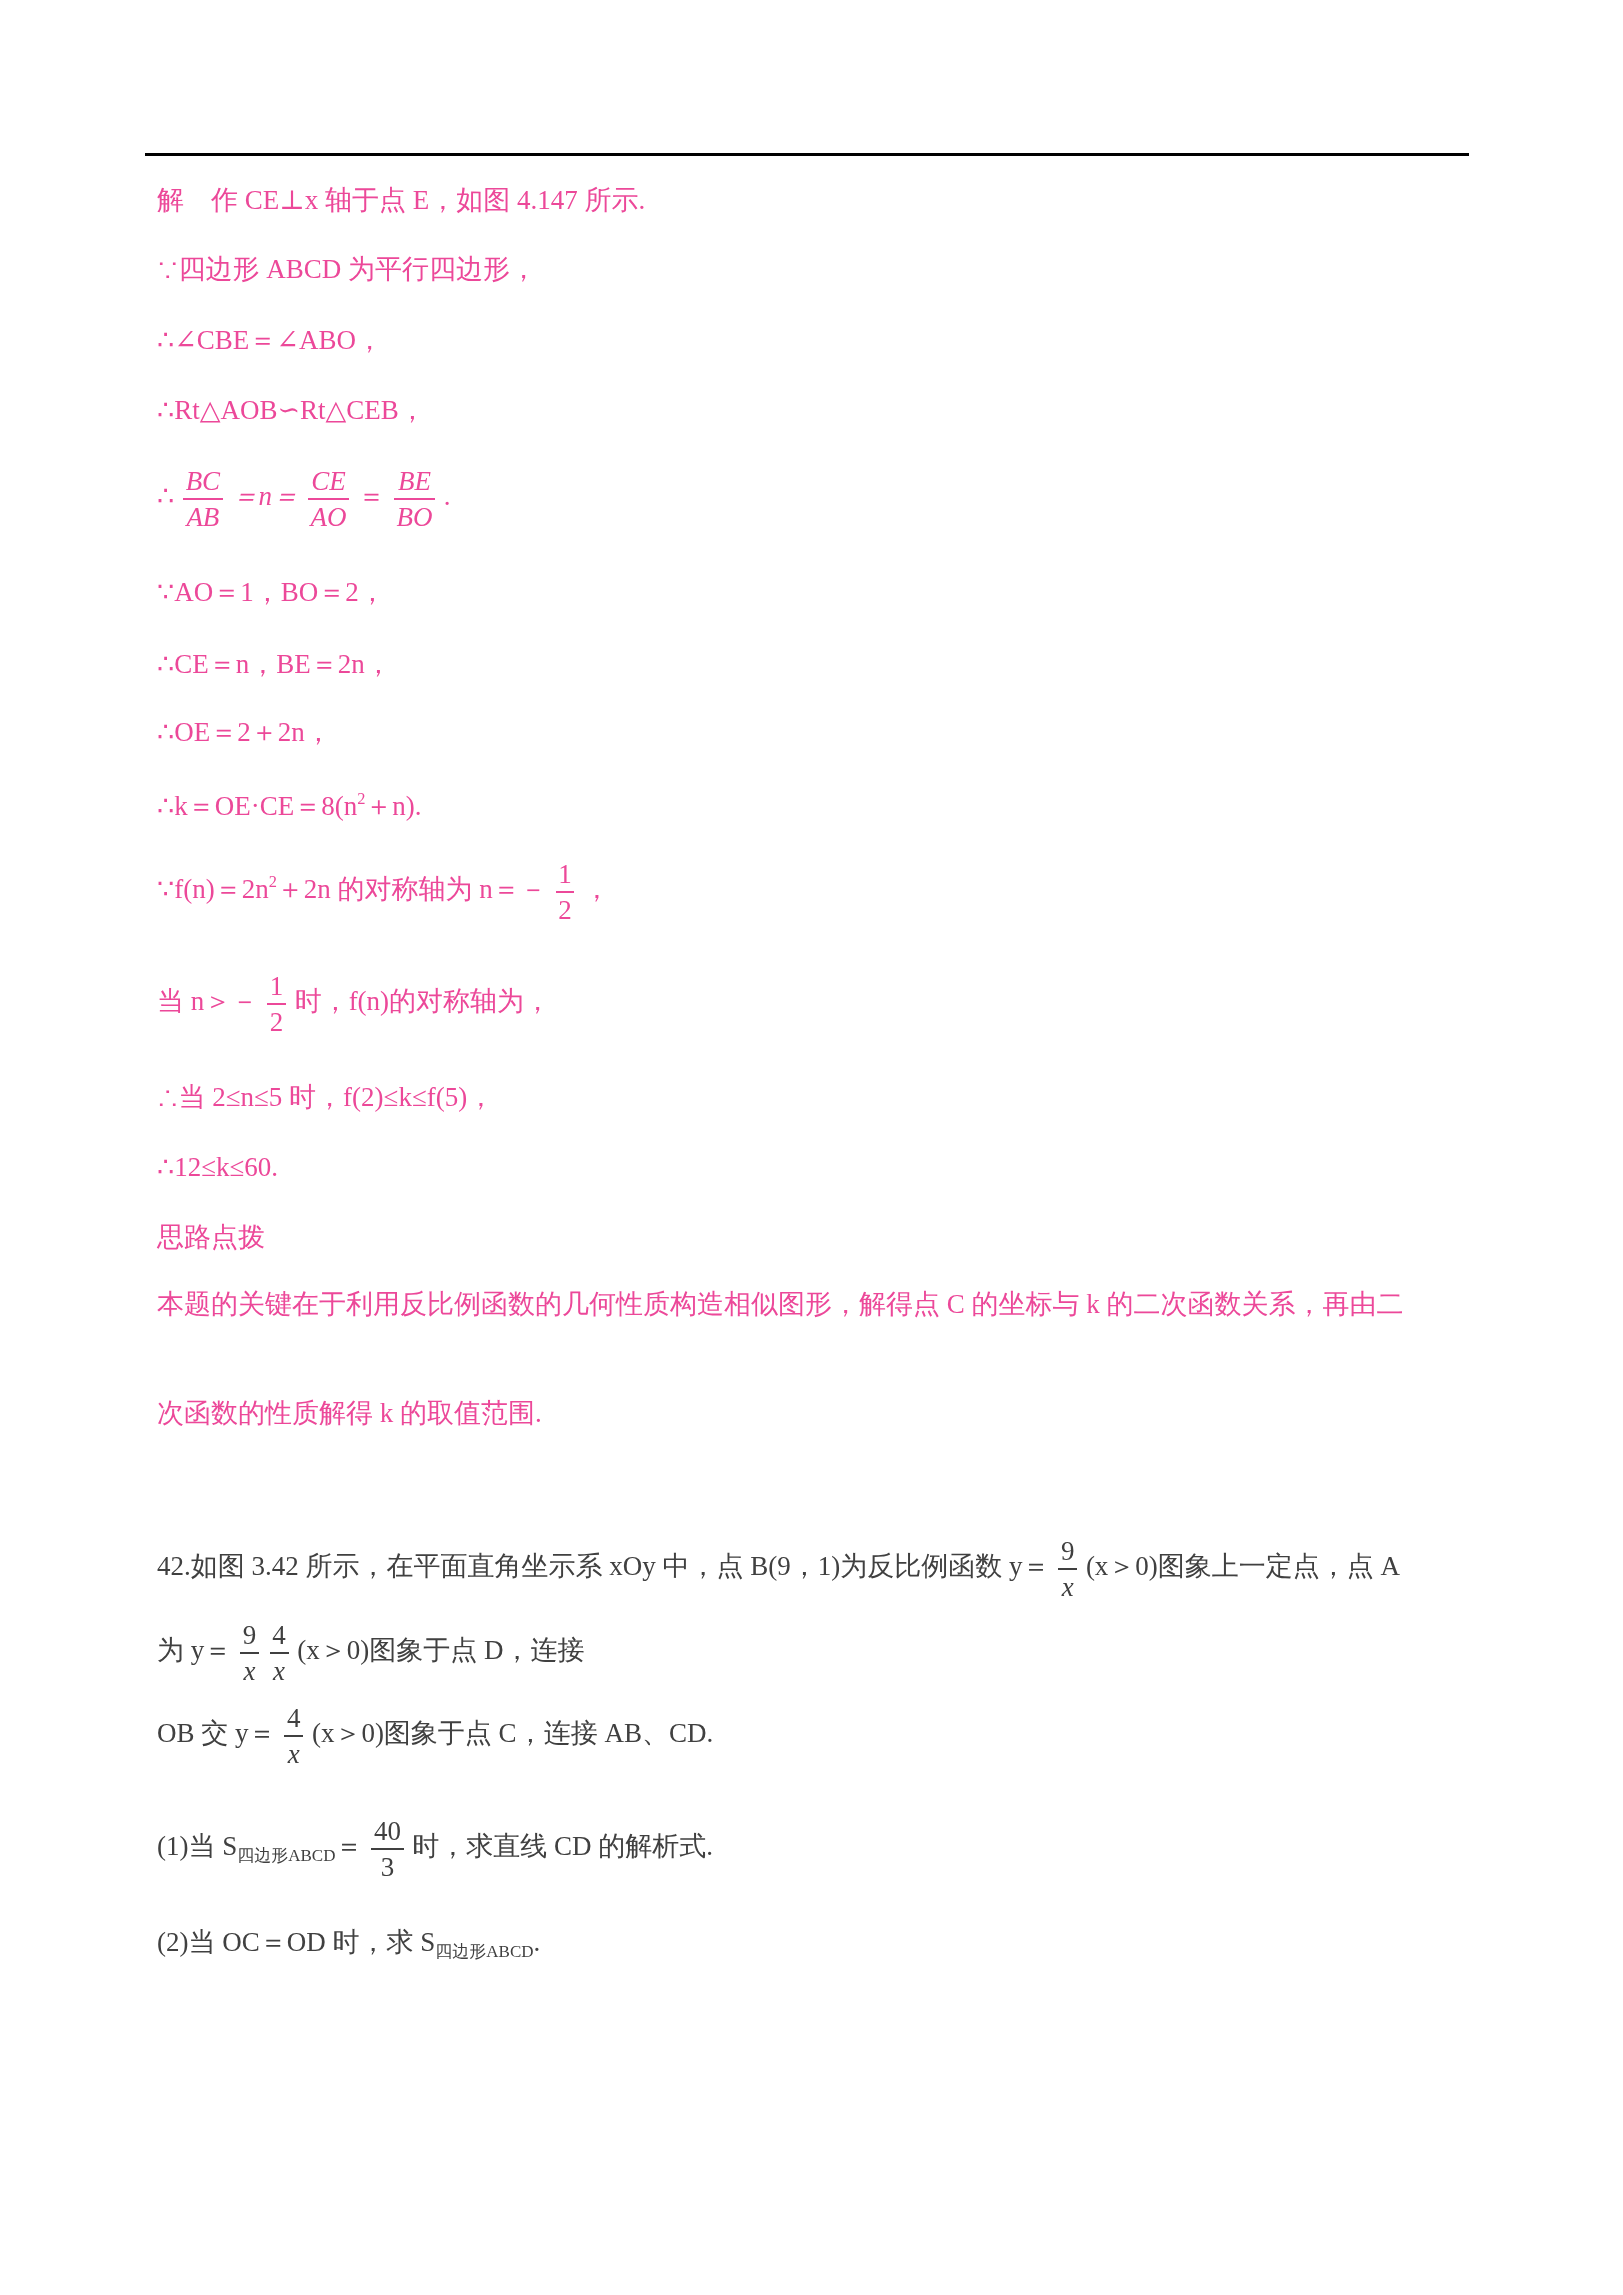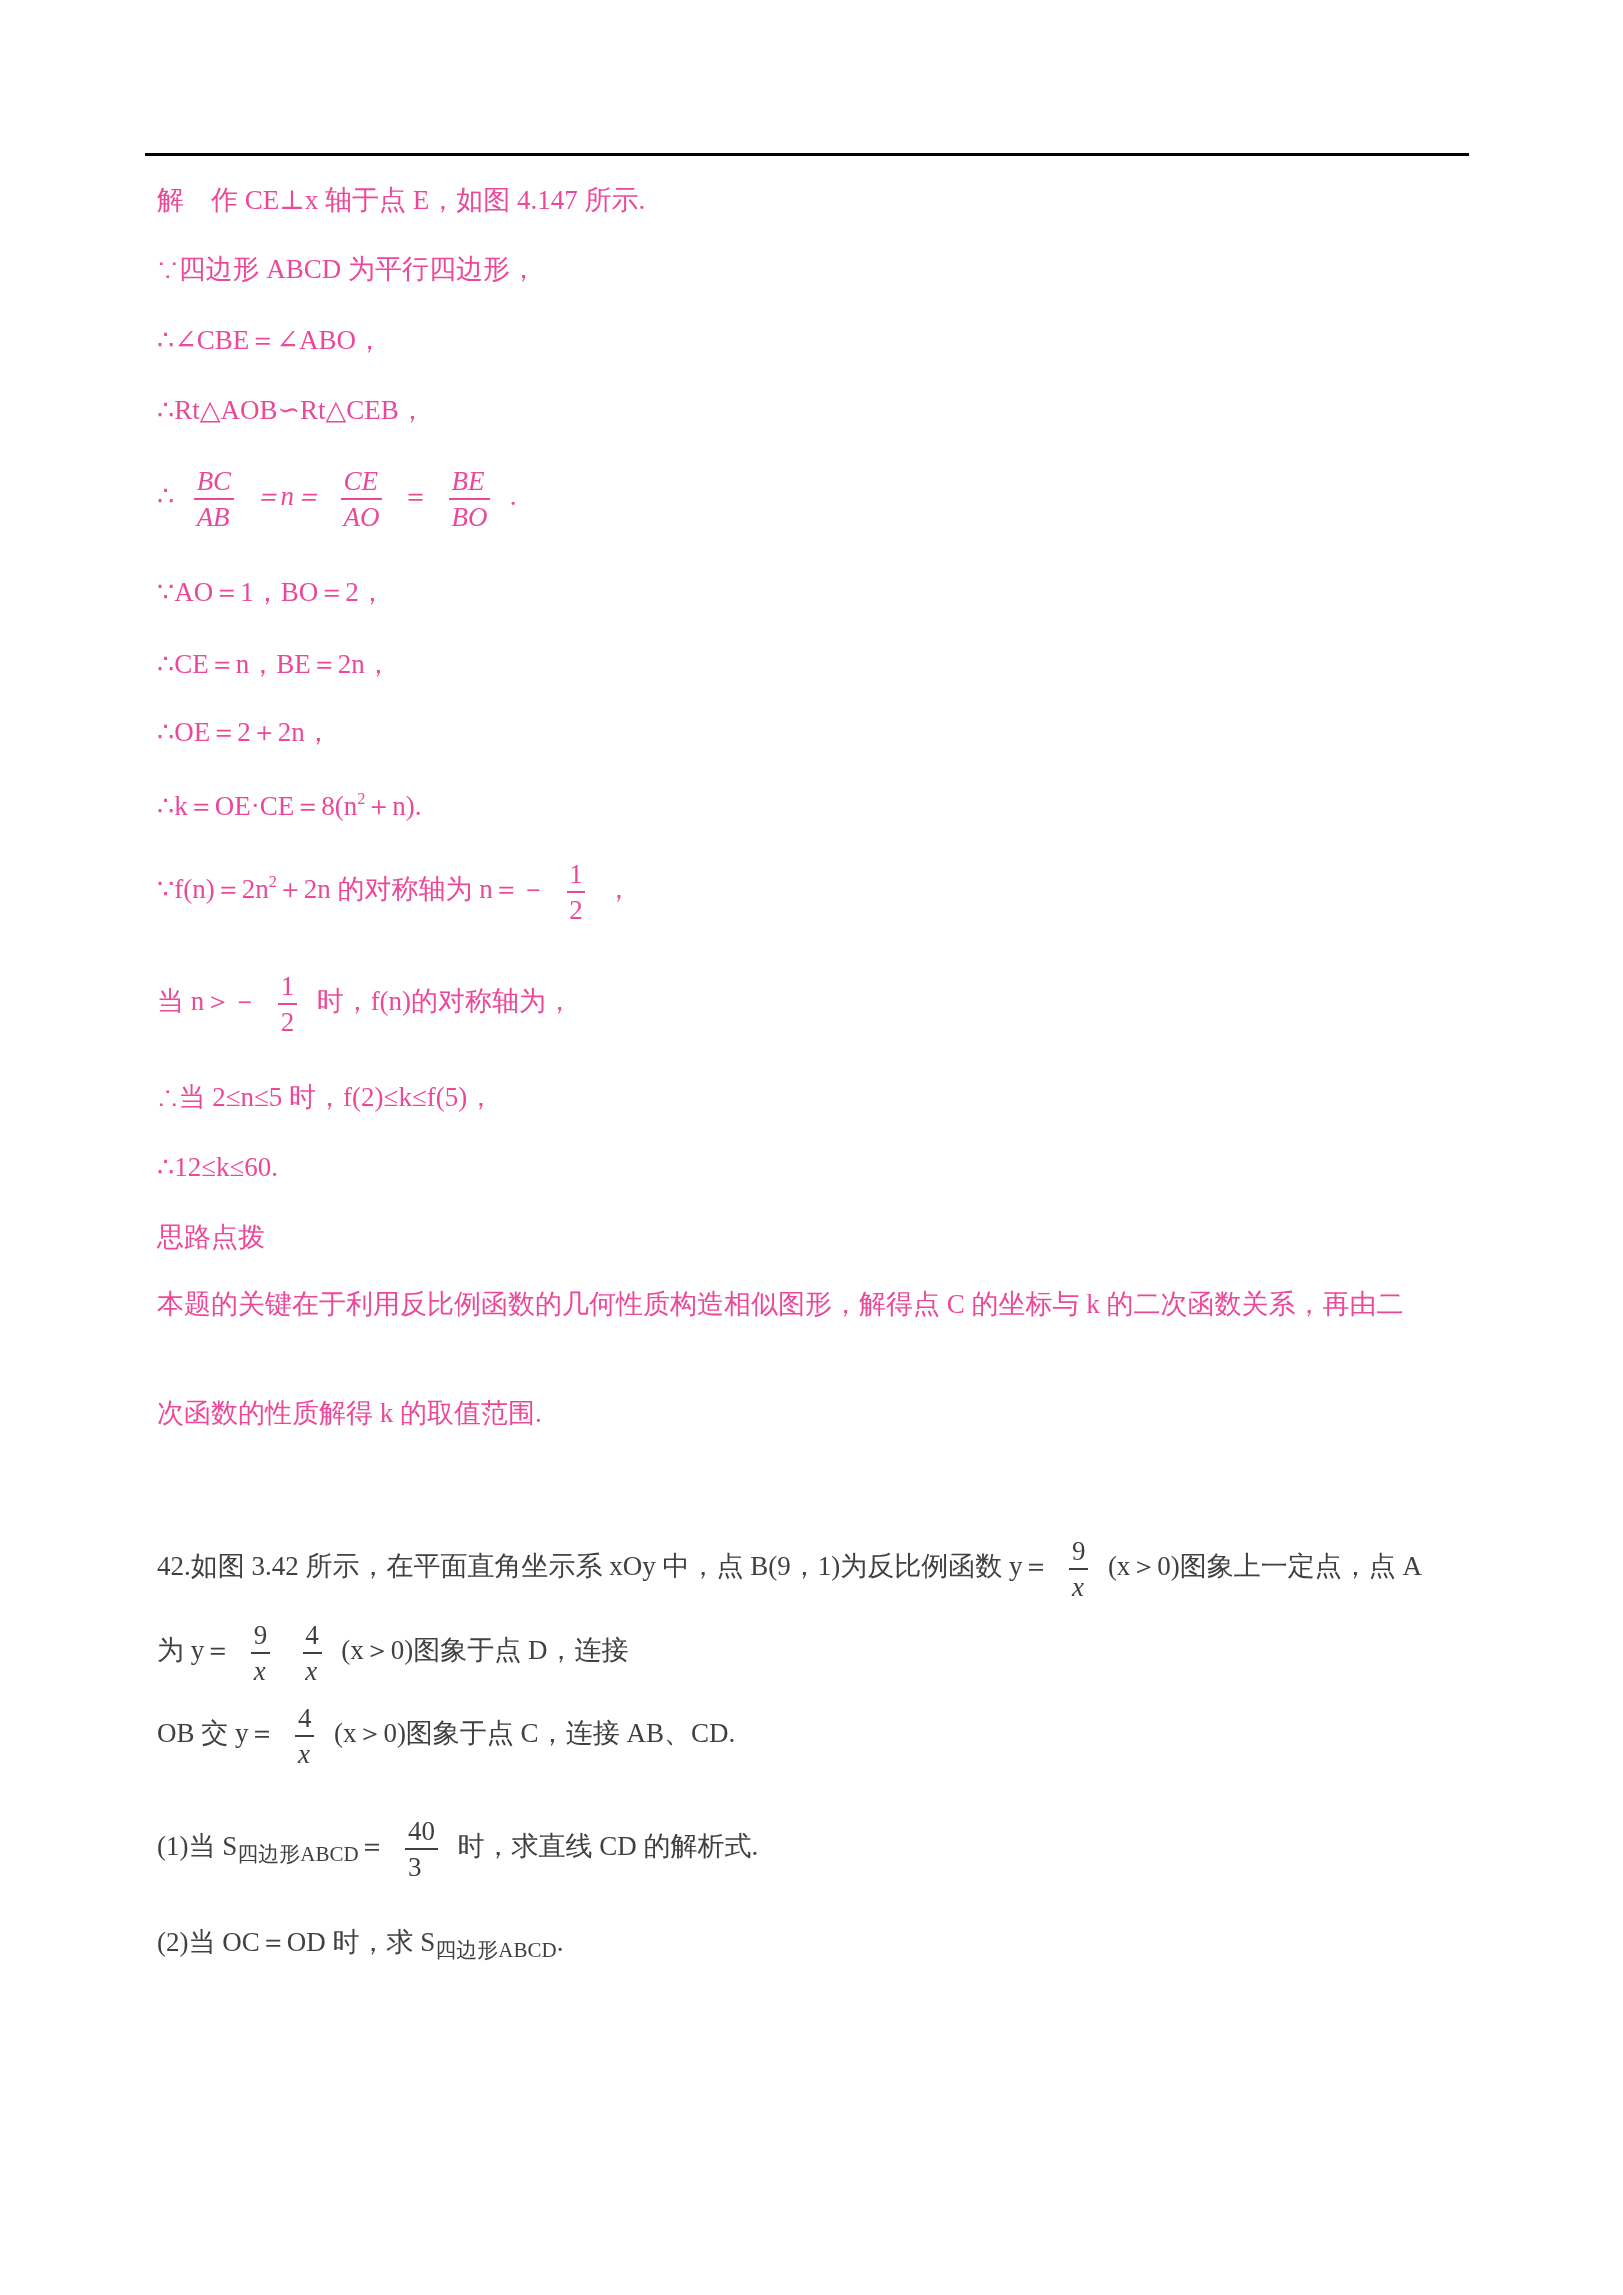--- a/index.html
+++ b/index.html
@@ -3,27 +3,27 @@
 <meta charset="utf-8">
 <style>
   html, body { margin: 0; padding: 0; background: #ffffff; }
   body { width: 1623px; height: 2295px; position: relative; overflow: hidden;
          font-family: "Liberation Serif", "DejaVu Serif", serif; font-size: 27px; color: #000; }
   .rule { position: absolute; left: 145px; top: 153px; width: 1324px; height: 2.7px; background: #000; }
   .line { position: absolute; left: 157px; white-space: nowrap; line-height: 1; }
   .red { color: #ec4899; }
   .blk { color: #404040; }
   i, .it { font-style: italic; }
-  .frac { display: inline-flex; flex-direction: column; align-items: flex-start; vertical-align: middle;
-          margin: 0 13px; line-height: 1.05; }
+  .frac { display: inline-flex; flex-direction: column; align-items: center; vertical-align: middle;
+          margin: 0 2px; line-height: 1.05; }
   .frac .num { padding: 0 2.7px 2.7px 2.7px; }
   .frac .bar { align-self: stretch; height: 2px; background: currentColor; }
   .frac .den { padding: 2.7px 2.7px 0 2.7px; }
   .frac.italic .num, .frac.italic .den { font-style: italic; }
-  .sub { font-size: 21px; vertical-align: -5.5px; }
+  .sub { font-size: 17px; vertical-align: -5.5px; }
   .sup { font-size: 16.4px; vertical-align: 11px; }
 </style>
 </head>
 <body>
 
 <div class="rule"></div>
 
 <div class="line red" style="top:187px">
   <span>解　作 CE⊥x 轴于点 E，如图 4.147 所示.</span>
 </div>

